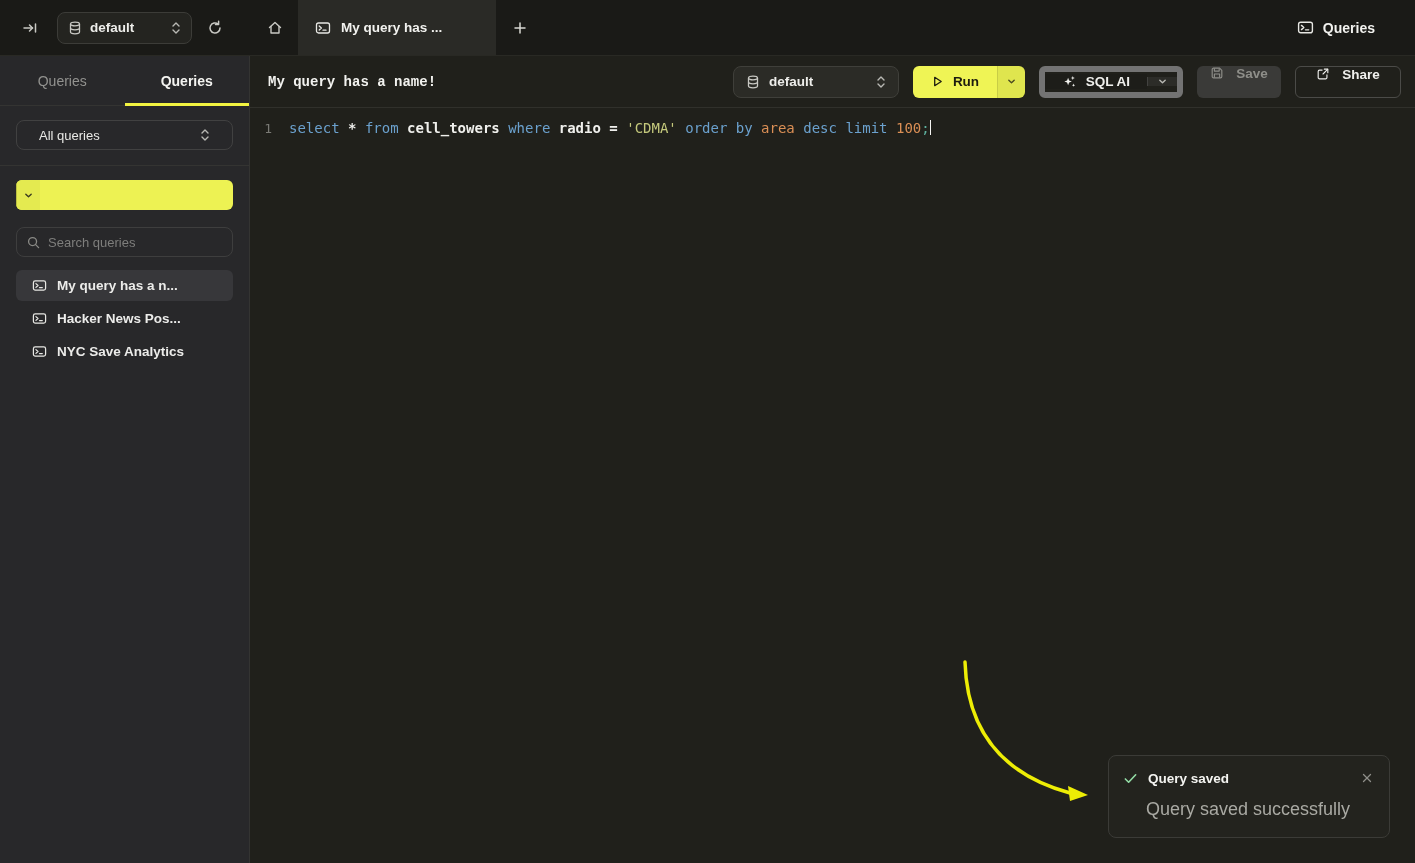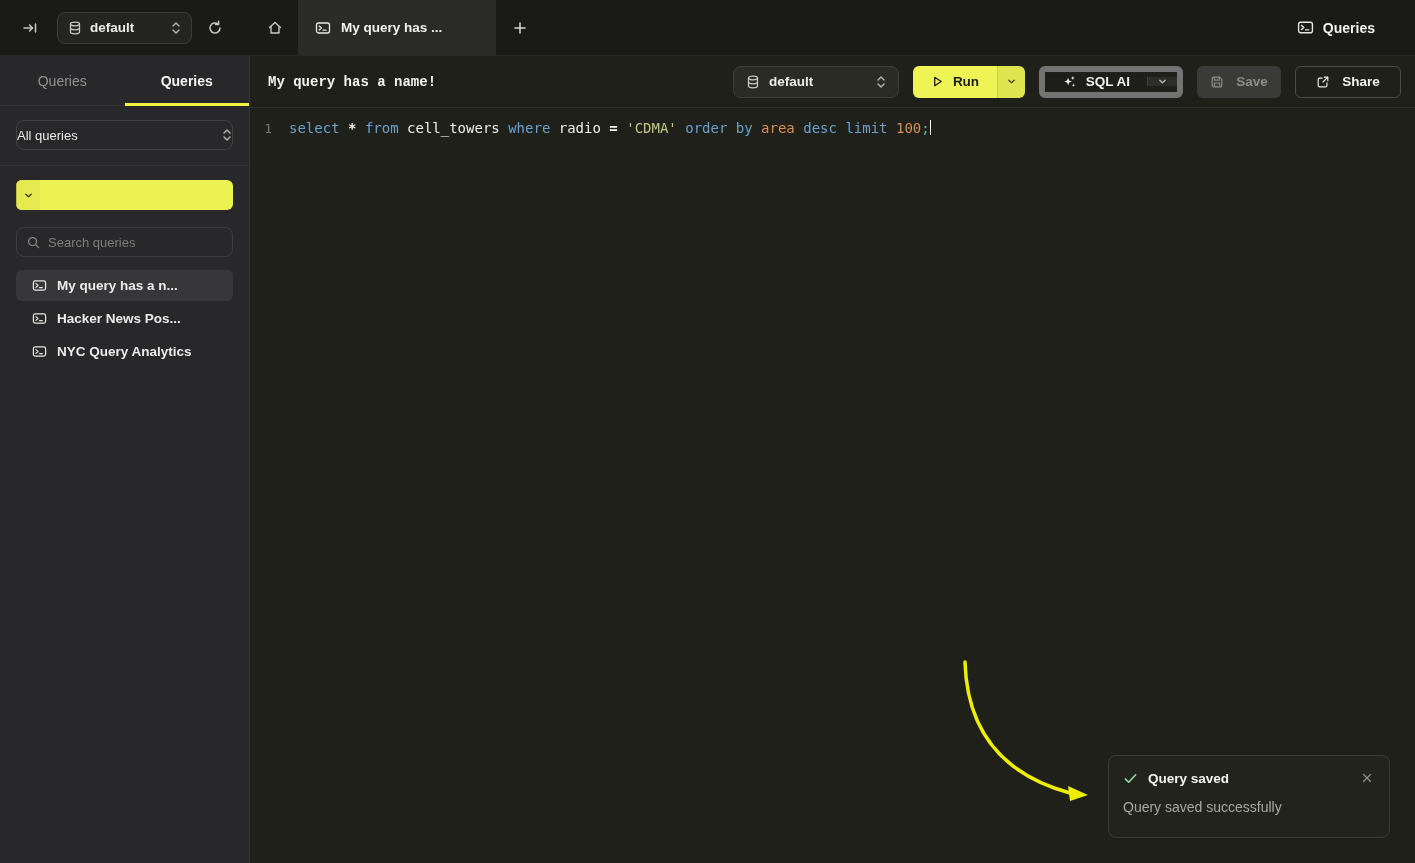--- a/index.html
+++ b/index.html
@@ -21,21 +21,21 @@
   .crumb { margin-left:auto; margin-right:40px; display:flex; align-items:center; gap:9px; align-self:center; }
   .crumb .crumb-label { font-size:14px; font-weight:600; color:#F2F2EF; }
 
   
   .sidebar { position:absolute; top:56px; left:0; width:250px; height:807px; background:#28282A; border-right:1px solid #343432; }
   .side-tabs { height:50px; display:flex; border-bottom:1px solid #343432; }
   .side-tab { flex:1; display:flex; align-items:center; justify-content:center; font-size:14px; color:#92928F; cursor:pointer; position:relative; }
   .side-tab.active { color:#F4F4F1; font-weight:600; }
   .side-tab.active::after { content:""; position:absolute; left:0; right:0; bottom:-1px; height:3px; background:#F2F441; }
   .side-body { padding:14px 16px 0 16px; }
-  .all-queries { height:30px; border:1px solid #414141; border-radius:8px; display:flex; align-items:center; padding:0 0; cursor:pointer; }
+  .all-queries { height:30px; border:1px solid #414141; border-radius:8px; display:flex; align-items:center; padding:0 22px; cursor:pointer; }
   .all-queries .lbl { flex:1; font-size:13px; color:#E9E9E6; }
   .side-divider { height:1px; background:#343432; margin:15px -16px 0 -16px; }
   .new-query { margin-top:14px; height:30px; border-radius:6px; overflow:hidden; display:flex; background:#EDF253; cursor:pointer; }
   .new-query .caret { width:24px; display:flex; align-items:center; justify-content:center; border-left:1px solid rgba(0,0,0,0.18); background:#E4EA50; color:#3A3A20; }
   .search-box { margin-top:17px; height:30px; border:1px solid #3E3E3E; border-radius:8px; display:flex; align-items:center; padding:0 10px; gap:8px; }
   .search-box input { flex:1; background:transparent; border:0; outline:0; color:#E9E9E6; font-size:13px; font-family:"Liberation Sans",sans-serif; }
   .search-box input::placeholder { color:#7E7E7C; }
   .qlist { margin-top:13px; display:flex; flex-direction:column; gap:2px; }
   .qitem { height:31px; display:flex; align-items:center; gap:10px; padding:0 0 0 16px; border-radius:6px; cursor:pointer; color:#ECECEA; }
   .qitem.selected { background:#37373A; }
@@ -47,44 +47,44 @@
   .page-title { font-size:14px; font-weight:600; color:#F2F2EF;font-family:Liberation Mono, monospace; }
   .header-controls { margin-left:auto; display:flex; align-items:center; gap:14px; }
   .hdr-db { width:166px; height:32px; border:1px solid #3F3F3A; background:#2B2B26; border-radius:8px; display:flex; align-items:center; padding:0 12px; gap:9px; cursor:pointer; }
   .hdr-db .lbl { font-size:13.5px; font-weight:600; color:#EDEDEA; flex:1; }
   .btn-split { height:32px; border-radius:6px; overflow:hidden; display:flex; cursor:pointer; }
   .run .main-part { width:84px; background:#EFF455; display:flex; align-items:center; justify-content:center; gap:9px; color:#1C1C0F; font-size:13.5px; font-weight:600; }
   .run .caret-part { width:28px; background:#DFE54E; display:flex; align-items:center; justify-content:center; color:#4A4A20; border-left:1px solid rgba(0,0,0,0.10); }
   .sqlai { border:6px solid #737373;align-items:center; }
   .sqlai .main-part { width:102px; background:#1D1D19; display:flex; align-items:center; justify-content:center; gap:9px; color:#F0F0ED; font-size:13.5px; font-weight:600; }
   .sqlai .caret-part { width:30px; background:#2C2C28; display:flex; align-items:center; justify-content:center; color:#B9B9B4; border-left:1px solid #424240; }
-  .btn { height:32px; border-radius:6px; display:flex; align-items:center; justify-content:center; gap:12px; font-size:13.5px; font-weight:600; cursor:pointer; }
+  .btn { height:32px; border-radius:6px; display:flex; justify-content:center; gap:12px; font-size:13.5px; font-weight:600; cursor:pointer; }
   .save { width:84px; background:#3A3A38; color:#8E8E89; cursor:default; }
   .share { width:106px; background:transparent; border:1px solid #4B4B48; color:#F0F0ED; }
 
   
   .editor { padding-top:10px; }
   .code-line { display:flex; font-family:"DejaVu Sans Mono","Liberation Mono",monospace; font-size:14px; line-height:21px; }
   .gutter { width:22px; text-align:right; color:#7A7A75; font-size:13px; flex:0 0 auto; }
   .code { white-space:pre; margin-left:17px; }
   .tok-kw   { color:#6BA1CE; }
-  .tok-ident{ color:#EFEFEC; font-weight:normal; }
+  .tok-ident{ color:#EFEFEC; font-weight:bold; }
   .tok-op   { color:#EFEFEC; font-weight:bold; }
   .tok-str  { color:#C5C97C; }
   .tok-col  { color:#DB8F55; }
   .tok-num  { color:#DB8F55; }
   .tok-semi { color:#5FB3A1; }
   .cursor { display:inline-block; width:1.5px; height:15px; background:#F5F5F2; vertical-align:-2px; }
 
   
   .toast { position:absolute; right:25px; bottom:25px; width:282px; height:83px; background:#23231E; border:1px solid #3B3B37; border-radius:8px; padding:14px 14px 12px 14px; }
   .toast-row1 { display:flex; align-items:flex-end; gap:10px; }
   .toast-title { font-size:13.5px; font-weight:700; color:#F4F4F1; flex:1; }
   .toast-close { color:#8E8E89; cursor:pointer; width:16px; height:16px; display:flex; align-items:center; justify-content:center; }
-  .toast-msg { margin-top:13px; font-size:14px; color:#A9A9A3; }
+  .toast-msg { margin-top:13px; font-size:18px; color:#A9A9A3;margin-left:23px; }
 
   .annotation-arrow { position:absolute; top:0; left:0; pointer-events:none; z-index:5; }
   svg.ic { display:block; }
 </style>
 </head>
 <body>
 
 <div class="app">
 
   <div class="topbar">
@@ -217,21 +217,21 @@
           <span class="qlabel">Hacker News Pos...</span>
         </div>
         <div class="qitem">
           <span>
             <svg class="ic" width="15" height="15" viewBox="0 0 16 16" fill="none" stroke="#E8E8E4" stroke-width="1.3" stroke-linecap="round" stroke-linejoin="round">
                 <rect x="1.5" y="3" width="13" height="10" rx="2"></rect>
                 <polyline points="4.2,6 6.4,8 4.2,10"></polyline>
                 <line x1="8" y1="10.2" x2="11" y2="10.2"></line>
               </svg>
           </span>
-          <span class="qlabel">NYC Query Analytics</span>
+          <span class="qlabel">NYC Save Analytics</span>
         </div>
       </div>
     </div>
   </div>
 
   <div class="main">
     <div class="main-header">
       <span class="page-title">My query has a name!</span>
 
       <div class="header-controls">

